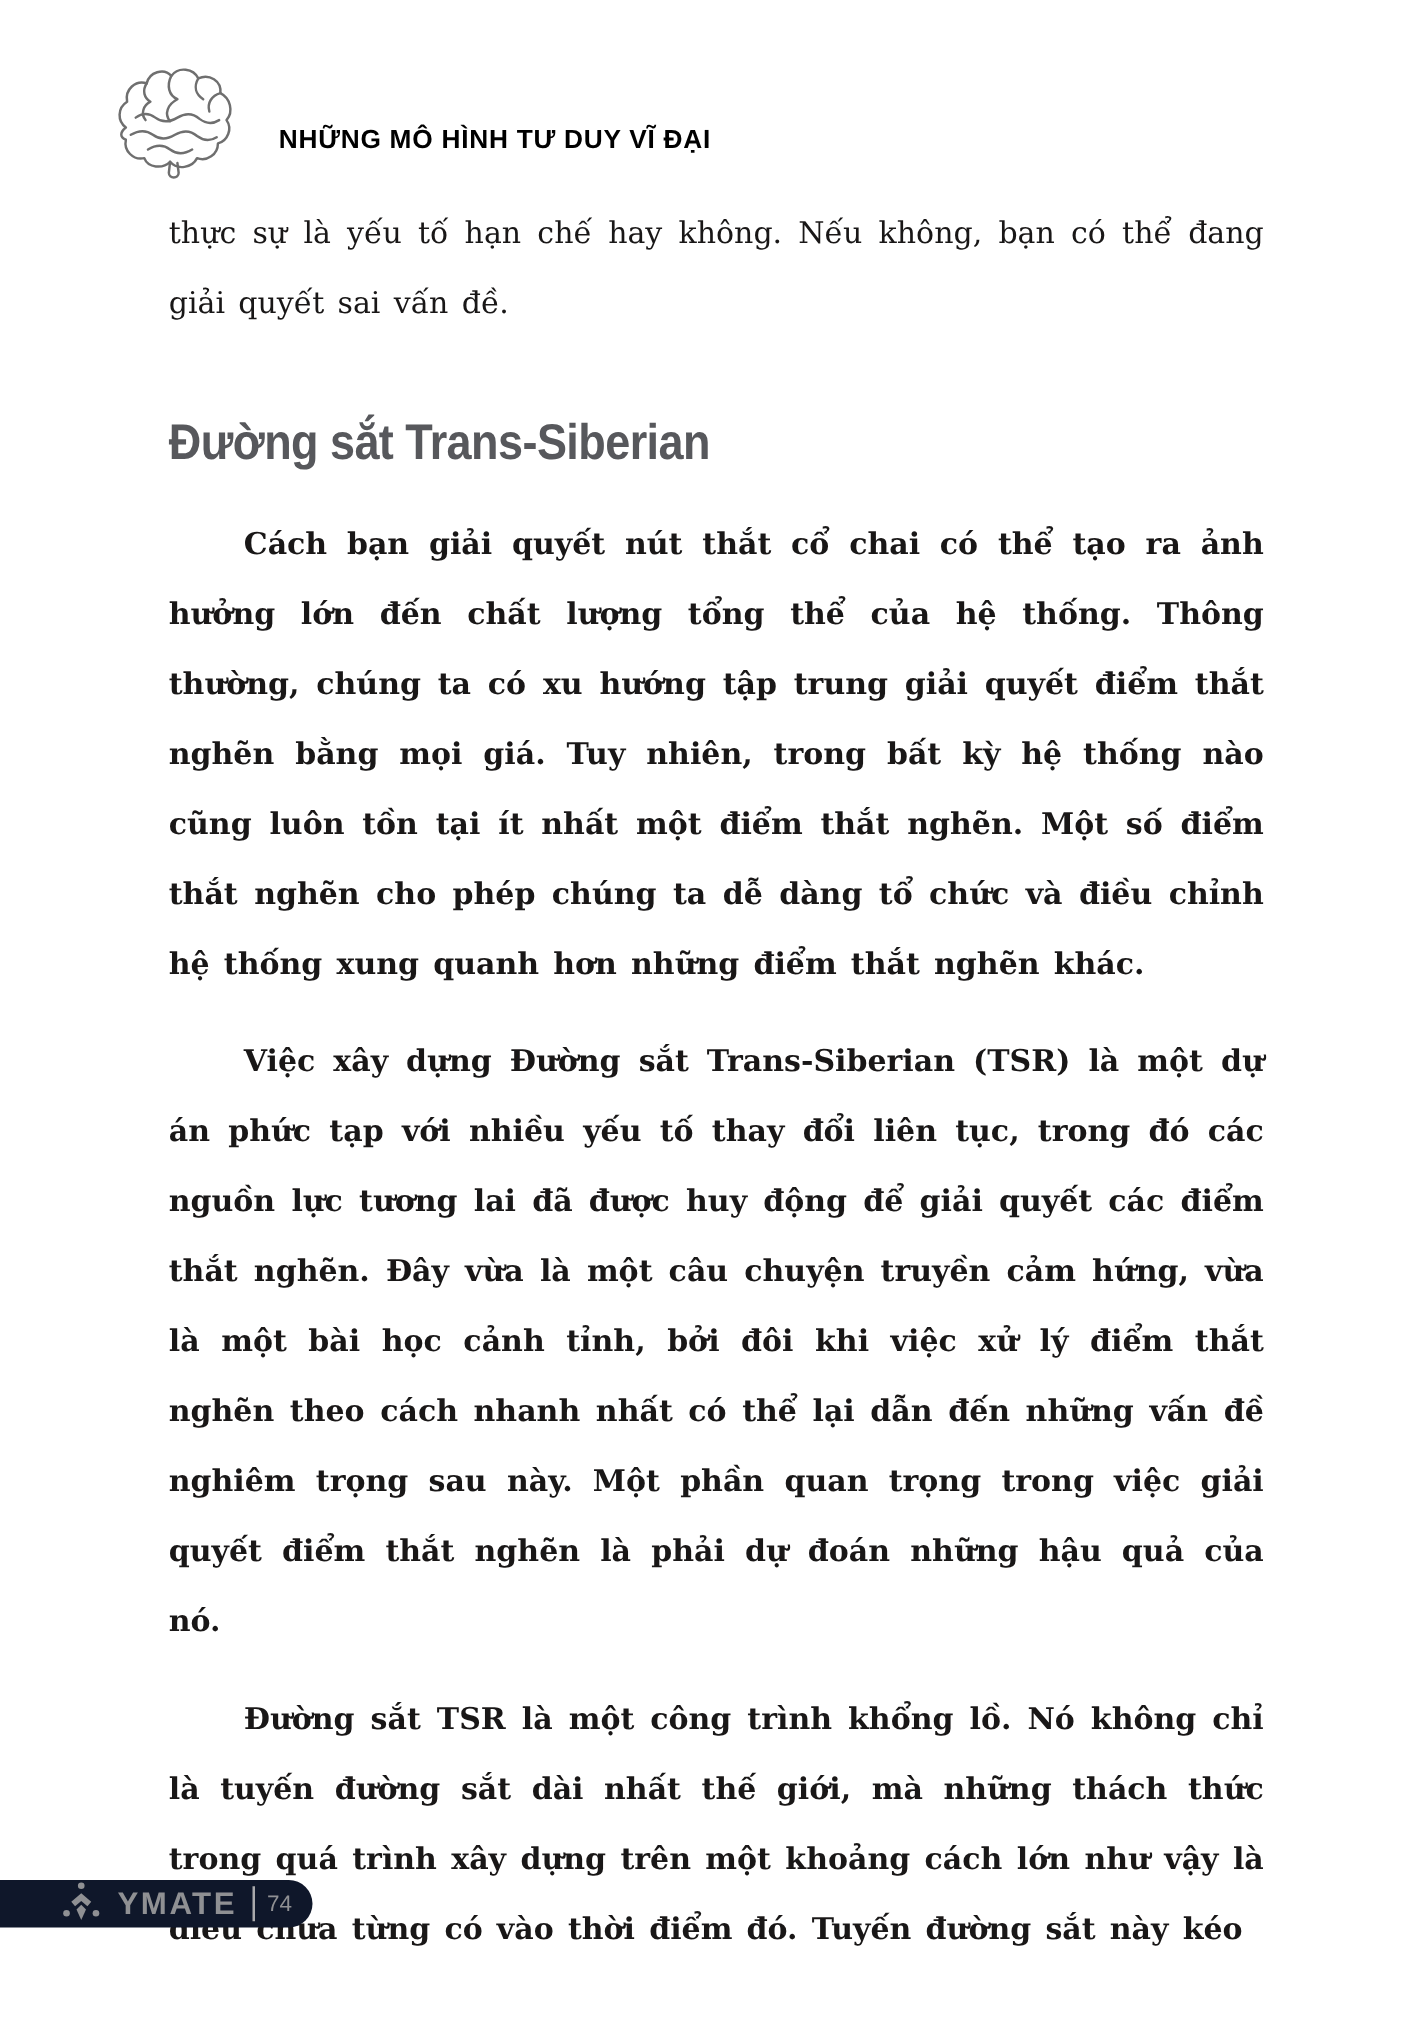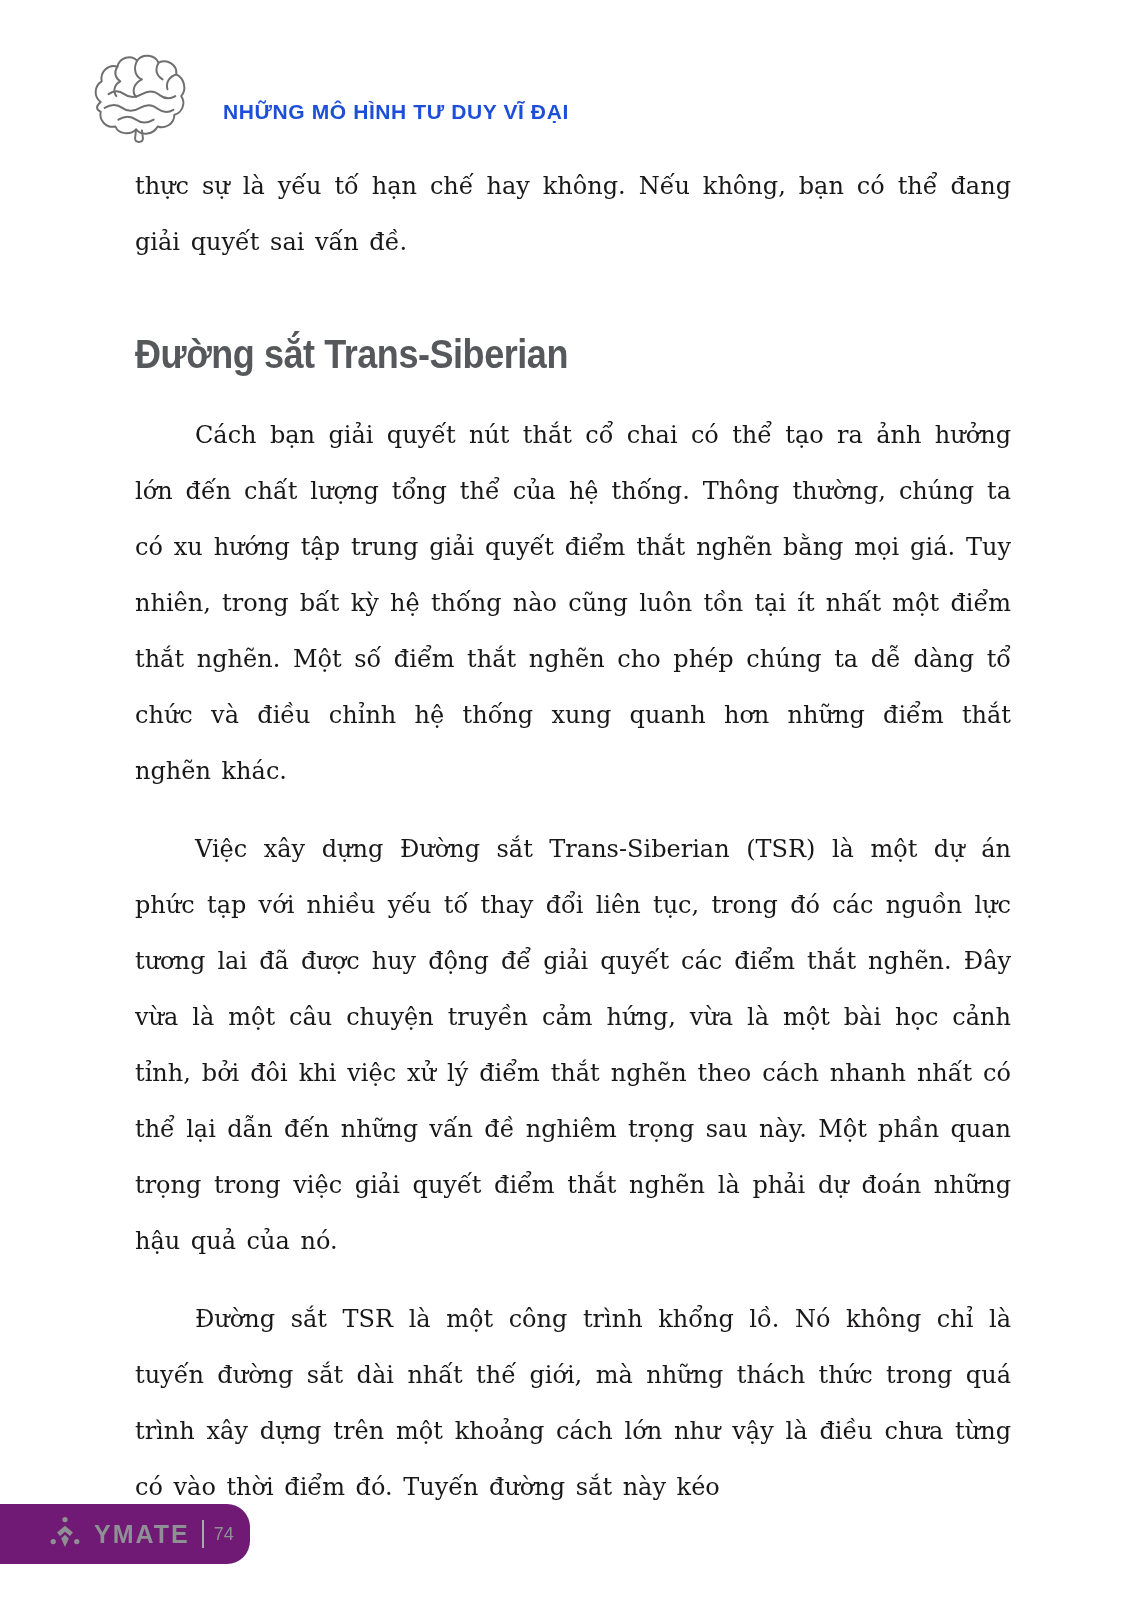--- a/index.html
+++ b/index.html
@@ -21,63 +21,63 @@
     display: flex;
     align-items: center;
   }
   .brain-wrap { width: 108px; height: 100px; }
   .brain-wrap svg { width: 100%; height: 100%; }
   .running-title {
     font-family: "Liberation Sans", sans-serif;
     font-weight: 700;
     font-size: 21px;
     letter-spacing: 0.6px;
-    color: #1d4ed8;
+    color: #000000;
     margin-left: 30px;
     transform: translateY(12px);
     white-space: nowrap;
   }
 
   
   .page-body {
     position: absolute;
     top: 158px;
     left: 135px;
     width: 876px;
   }
   .para {
     font-size: 24px;
     line-height: 56px;
     color: #191717;
     text-align: justify;
     word-spacing: 3px;
     margin-bottom: 22px;
   }
-  .para.indent { text-indent: 60px; }
+  .para.indent { text-indent: 60px; font-weight: bold; }
   .section-heading {
     font-family: "Liberation Sans", sans-serif;
     font-weight: 700;
     font-size: 40px;
     color: #57585c;
     letter-spacing: -0.5px;
     margin-top: 62px;
     margin-bottom: 30px;
     transform: scaleX(0.9);
     transform-origin: left center;
     white-space: nowrap;
   }
 
   
   .footer-pill {
     position: absolute;
     top: 1504px;
     left: 0;
     width: 250px;
-    height: 60px;
-    background: #701a75;
+    height: 38px;
+    background: #0f172a;
     border-radius: 0 23px 23px 0;
     display: flex;
     align-items: center;
     padding-left: 46px;
   }
   .ymate-logo { width: 38px; height: 38px; flex: 0 0 auto; }
   .ymate-logo svg { width: 100%; height: 100%; }
   .brand-name {
     font-family: "Liberation Sans", sans-serif;
     font-weight: 700;

